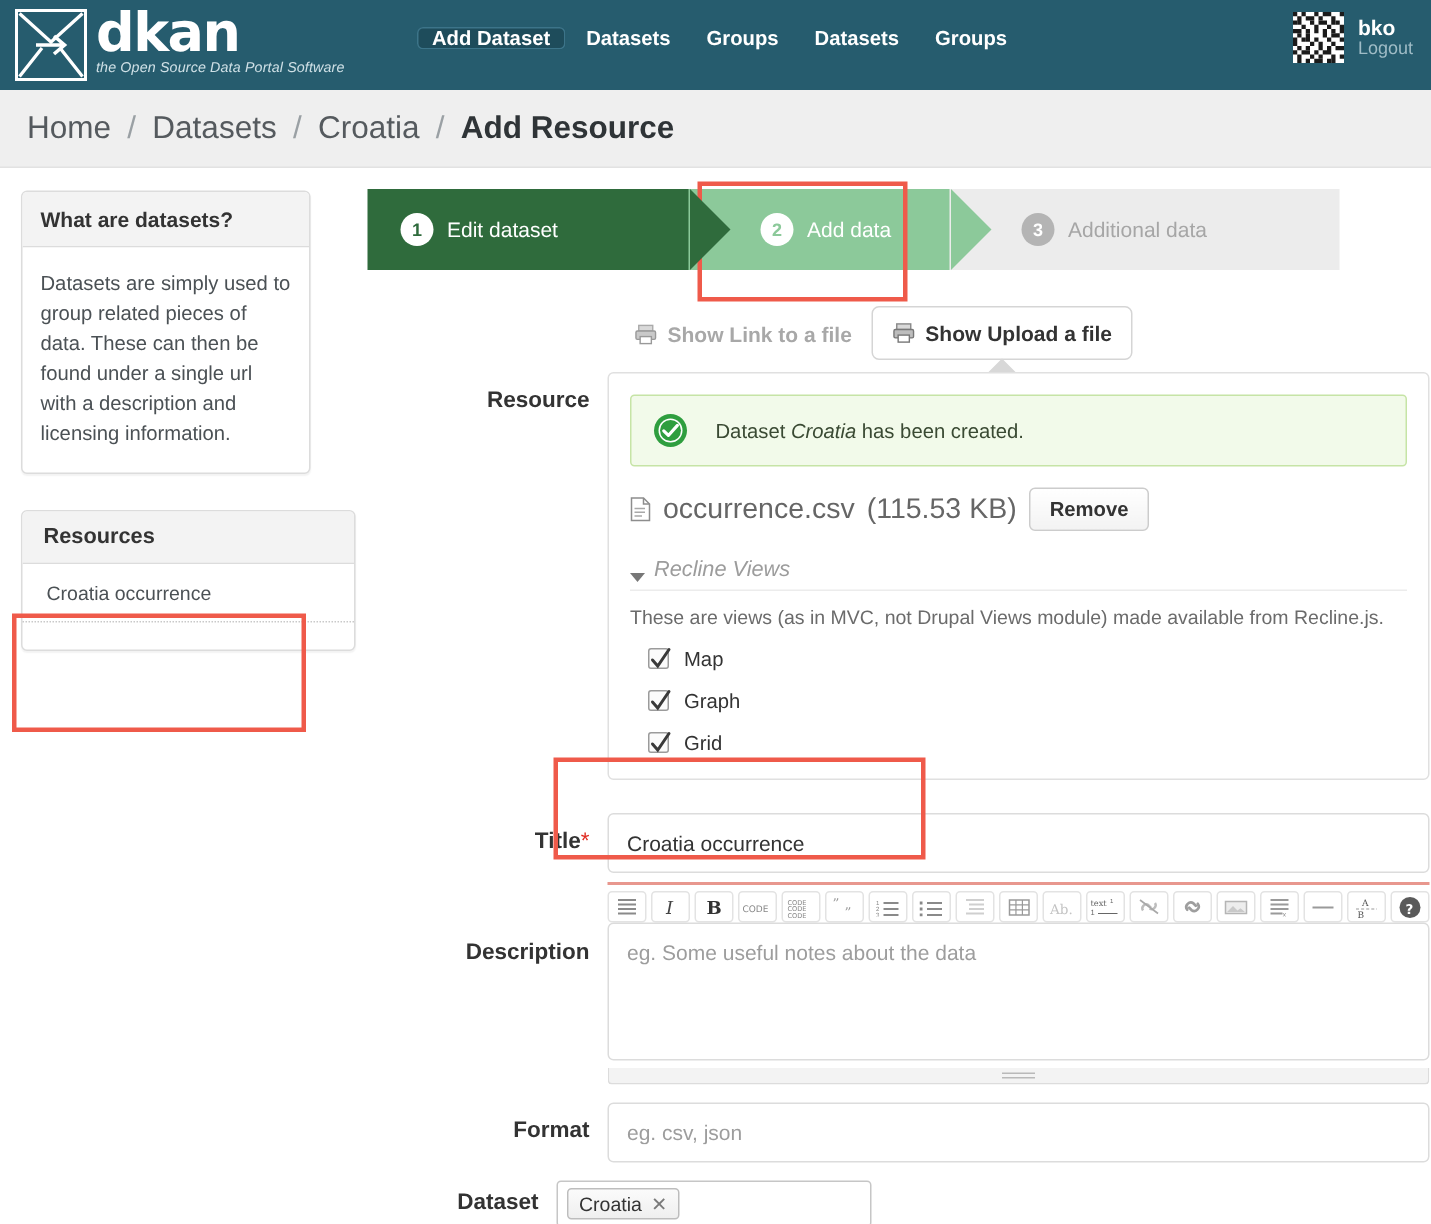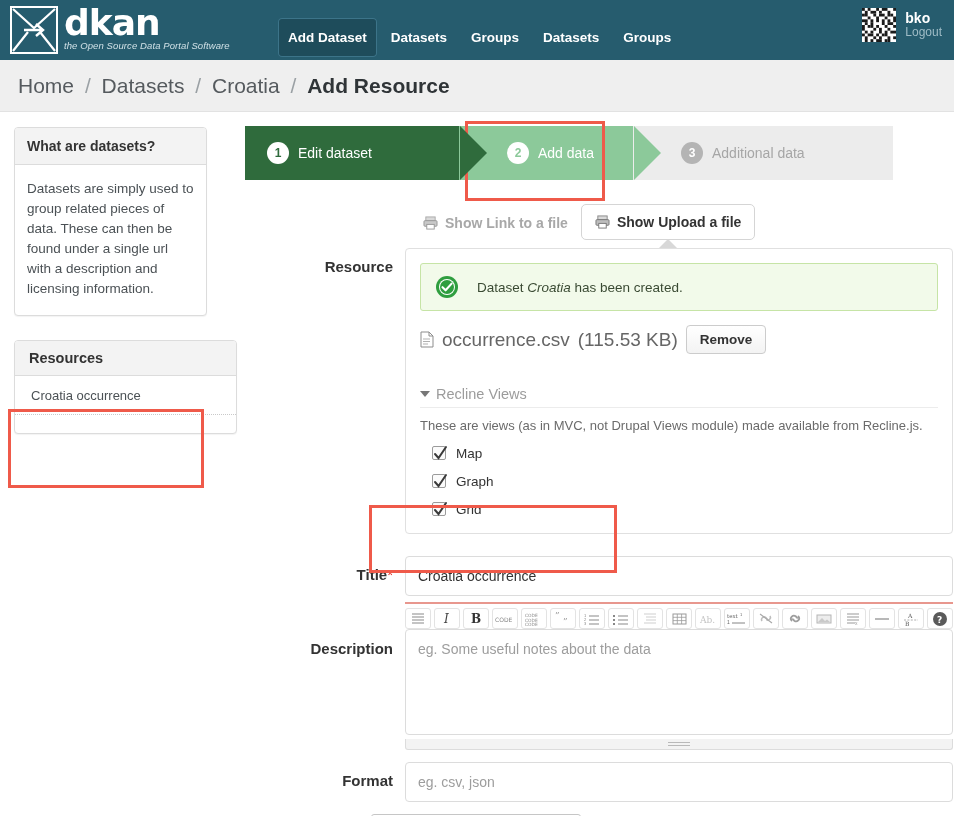--- a/index.html
+++ b/index.html
@@ -48,21 +48,21 @@
   .mainnav {
     position: absolute;
     left: 278px; top: 18px;
     display: flex; align-items: center; gap: 4px;
   }
   .mainnav a {
     color: #ffffff;
     font-size: 13.5px;
     font-weight: bold;
     text-decoration: none;
-    padding: 12px 10px;
+    padding: 0 10px;
     border-radius: 4px;
     white-space: nowrap;
   }
   .mainnav a.active {
     background: #1e4c5b;
     box-shadow: inset 0 0 0 1px #3c7489;
   }
 
   .useracct {
     position: absolute;
@@ -234,25 +234,25 @@
     border: 1px solid #cccccc;
     border-radius: 4px;
     background: linear-gradient(#ffffff, #f3f3f3);
     font-size: 13.5px; font-weight: bold; color: #333;
     padding: 6px 13px;
     font-family: "Liberation Sans", sans-serif;
     cursor: pointer;
   }
 
   .recline-head {
-    margin-top: 32px;
+    margin-top: 18px;
     padding-bottom: 5px;
     border-bottom: 1px solid #ececec;
     font-size: 14.5px; color: #9c9c9c;
-    display: flex; align-items: center; gap: 6px;
+    display: flex; align-items: flex-end; gap: 6px; font-style: italic;
   }
   .tri-down {
     width: 0; height: 0;
     border-left: 5px solid transparent;
     border-right: 5px solid transparent;
     border-top: 6px solid #777777;
   }
   .recline-desc { font-size: 13px; color: #6b6b6b; margin-top: 10px; }
   .cbrow { display: flex; align-items: flex-start; gap: 10px; margin-top: 13px; padding-left: 12px; }
   .cb {
@@ -290,21 +290,21 @@
   .tbtn {
     width: 26px; height: 21px;
     border: 1px solid #e3e3e3;
     border-radius: 3px;
     background: #ffffff;
     display: flex; align-items: center; justify-content: center;
     flex: none;
   }
   .tbtn svg { display: block; }
   .ta {
-    width: 100%; height: 106px;
+    width: 100%; height: 92px;
     border: 1px solid #dcdcdc;
     border-radius: 4px;
     padding: 11px 12px;
     font-size: 14px;
     color: #333;
     font-family: "Liberation Sans", sans-serif;
     resize: none;
     outline: none;
   }
   .ta::placeholder { color: #9d9d9d; }

